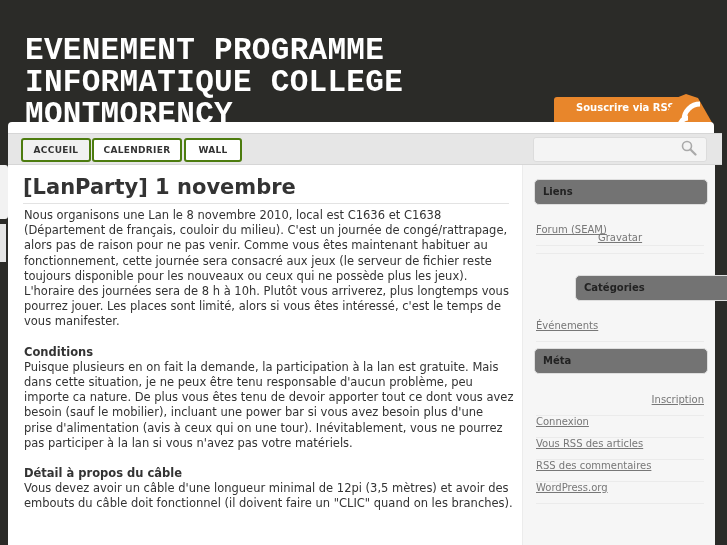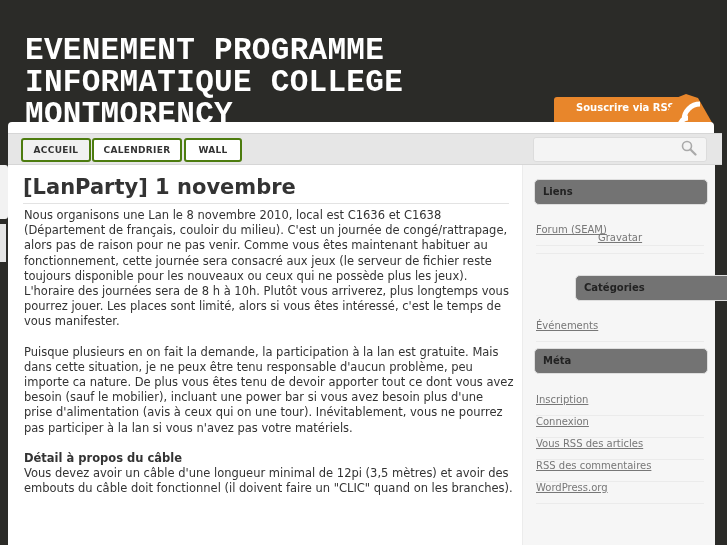--- a/index.html
+++ b/index.html
@@ -61,32 +61,33 @@
     <circle cx="7" cy="6" r="4.5" stroke="#aaa" stroke-width="1.6" fill="none"></circle>
     <line x1="10.5" y1="9.5" x2="15.5" y2="14.5" stroke="#aaa" stroke-width="2.2" stroke-linecap="round"></line>
   </svg>
 </span>
 
 <h2 class="post-title">[LanParty] 1 novembre</h2>
 <div class="title-rule"></div>
 
 <div class="content">
   <p>Nous organisons une Lan le 8 novembre 2010, local est C1636 et C1638 (Département de français, couloir du milieu). C'est un journée de congé/rattrapage, alors pas de raison pour ne pas venir. Comme vous êtes maintenant habituer au fonctionnement, cette journée sera consacré aux jeux (le serveur de fichier reste toujours disponible pour les nouveaux ou ceux qui ne possède plus les jeux). L'horaire des journées sera de 8 h à 10h. Plutôt vous arriverez, plus longtemps vous pourrez jouer. Les places sont limité, alors si vous êtes intéressé, c'est le temps de vous manifester.</p>
+  <h4>Conditions</h4>
   <p>Puisque plusieurs en on fait la demande, la participation à la lan est gratuite. Mais dans cette situation, je ne peux être tenu responsable d'aucun problème, peu importe ca nature. De plus vous êtes tenu de devoir apporter tout ce dont vous avez besoin (sauf le mobilier), incluant une power bar si vous avez besoin plus d'une prise d'alimentation (avis à ceux qui on une tour). Inévitablement, vous ne pourrez pas participer à la lan si vous n'avez pas votre matériels.</p>
   <h4>Détail à propos du câble</h4>
   <p>Vous devez avoir un câble d'une longueur minimal de 12pi (3,5 mètres) et avoir des embouts du câble doit fonctionnel (il doivent faire un "CLIC" quand on les branches).</p>
 </div>
 
 <div class="sidebar"></div>
 
 <div class="widget-h" style="top:179px;">Liens</div>
 <a class="side-link" style="top:224px;">Forum (SEAM)</a>
 <a class="side-link" style="top:232px;text-align:center;">Gravatar</a>
 
 <div class="widget-h" style="top:275px;margin-left:41px;">Catégories</div>
 <a class="side-link" style="top:320px;">Événements</a>
 
 <div class="widget-h" style="top:348px;">Méta</div>
-<a class="side-link" style="top:394px;">Inscription</a>
+<a class="side-link" style="top:394px;text-align:right;">Inscription</a>
 <a class="side-link" style="top:416px;">Connexion</a>
 <a class="side-link" style="top:438px;">Vous RSS des articles</a>
 <a class="side-link" style="top:460px;">RSS des commentaires</a>
 <a class="side-link" style="top:482px;">WordPress.org</a>
 
 </body></html>

